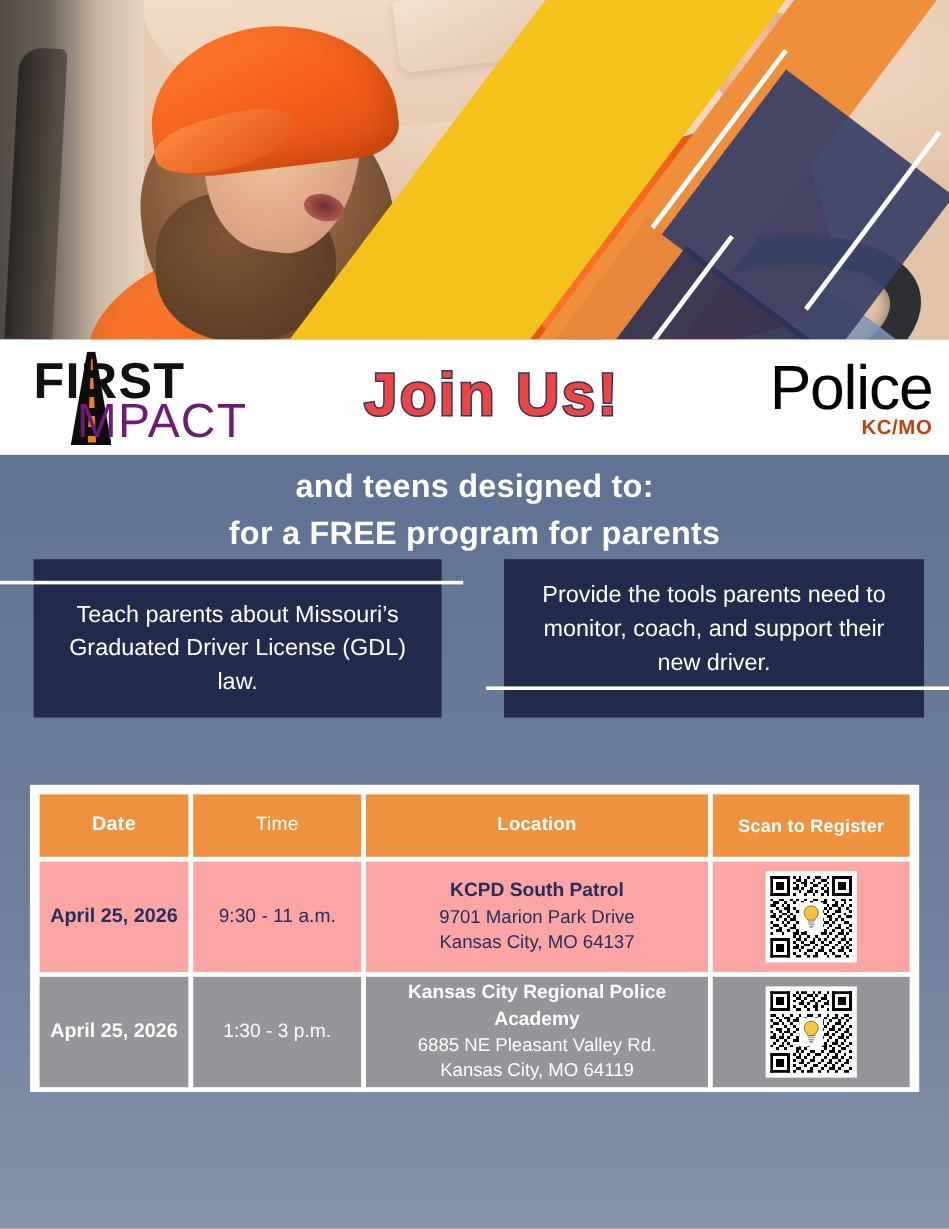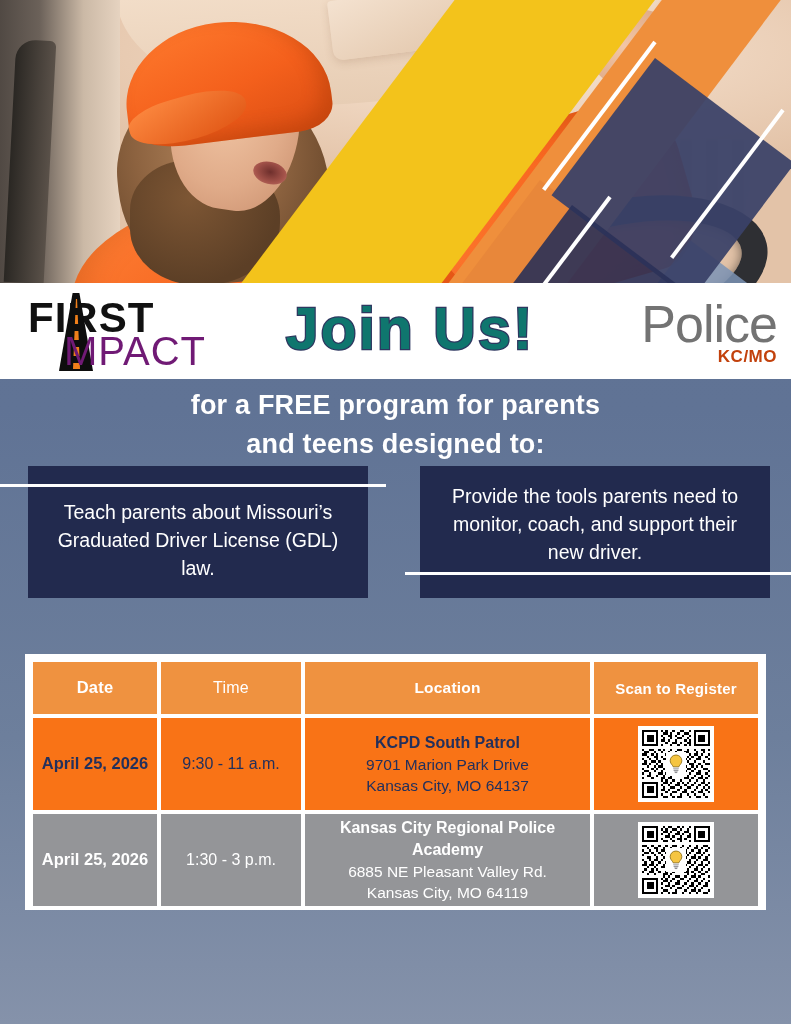--- a/index.html
+++ b/index.html
@@ -216,31 +216,31 @@
   }
   .fi-road-dash{
     position:absolute; left:57px; top:8px; width:7px; height:70px;
     background:repeating-linear-gradient(180deg,#f07f1a 0 9px, transparent 9px 16px);
     clip-path:polygon(42% 0%, 58% 0%, 100% 100%, 0% 100%);
   }
   .joinus{
     flex:1; text-align:center; position:relative; top:-2px;
   }
   .joinus-text{
-    font-size:59px; font-weight:700; letter-spacing:2px;
-    color:#0f766e;
+    font-size:50px; font-weight:700; letter-spacing:2px;
+    color:#ef4444;
     -webkit-text-stroke:2.5px #2e3760;
     paint-order:stroke fill;
     font-family:"Liberation Sans", sans-serif;
   }
   .police{
     width:205px; flex:none; margin-right:14px; text-align:right; line-height:1;
   }
   .police-word{
-    font-size:52px; font-weight:400; color:#737373; letter-spacing:-1px;
+    font-size:52px; font-weight:400; color:#000000; letter-spacing:-1px;
     font-family:"Liberation Sans", sans-serif;
   }
   .police-sub{
     font-size:17px; font-weight:700; color:#c2410c; letter-spacing:.5px;
     margin-top:-2px;
   }
 
   
   .intro{
     position:absolute; left:0; top:386px; width:791px;
@@ -270,21 +270,21 @@
     position:absolute; left:25px; top:654px; width:741px; height:256px;
     background:#ffffff; padding:4px;
   }
   table{ width:100%; height:100%; border-collapse:separate; border-spacing:4px; }
   thead th{
     background:#ef9240; color:#ffffff;
     font-size:15px; font-weight:700; letter-spacing:.2px;
     height:52px; text-align:center;
   }
   tbody td{ text-align:center; vertical-align:middle; }
-  .row1 td{ background:#f97316; color:#23305c; height:92px; }
+  .row1 td{ background:#fca5a5; color:#23305c; height:92px; }
   .row2 td{ background:#949598; color:#ffffff; height:92px; }
   .c-date{ width:124px; font-size:16.5px; font-weight:700; line-height:1.3;text-align:center; }
   .c-time{ width:140px; font-size:16px; font-weight:400; }
   .c-loc{ font-size:15.5px; line-height:1.38; }
   .c-loc .loc-name{ font-weight:700; display:block; font-size:16px; }
   .c-qr{ width:164px; }
   .qr{
     width:76px; height:76px; margin:0 auto; position:relative;
     background:#ffffff; padding:4px;
   }
@@ -359,22 +359,22 @@
     </div>
 
     <div class="police">
       <div class="police-word">Police</div>
       <div class="police-sub">KC/MO</div>
     </div>
 
   </div>
 
   <div class="intro">
+    <div>and teens designed to:</div>
     <div>for a FREE program for parents</div>
-    <div>and teens designed to:</div>
   </div>
 
   <div class="rule rule-left"></div>
   <div class="rule rule-right"></div>
 
   <div class="box box-right">
     <div class="box-text">Provide the tools parents need to monitor, coach, and support their new driver.</div>
   </div>
 
   <div class="box box-left">

